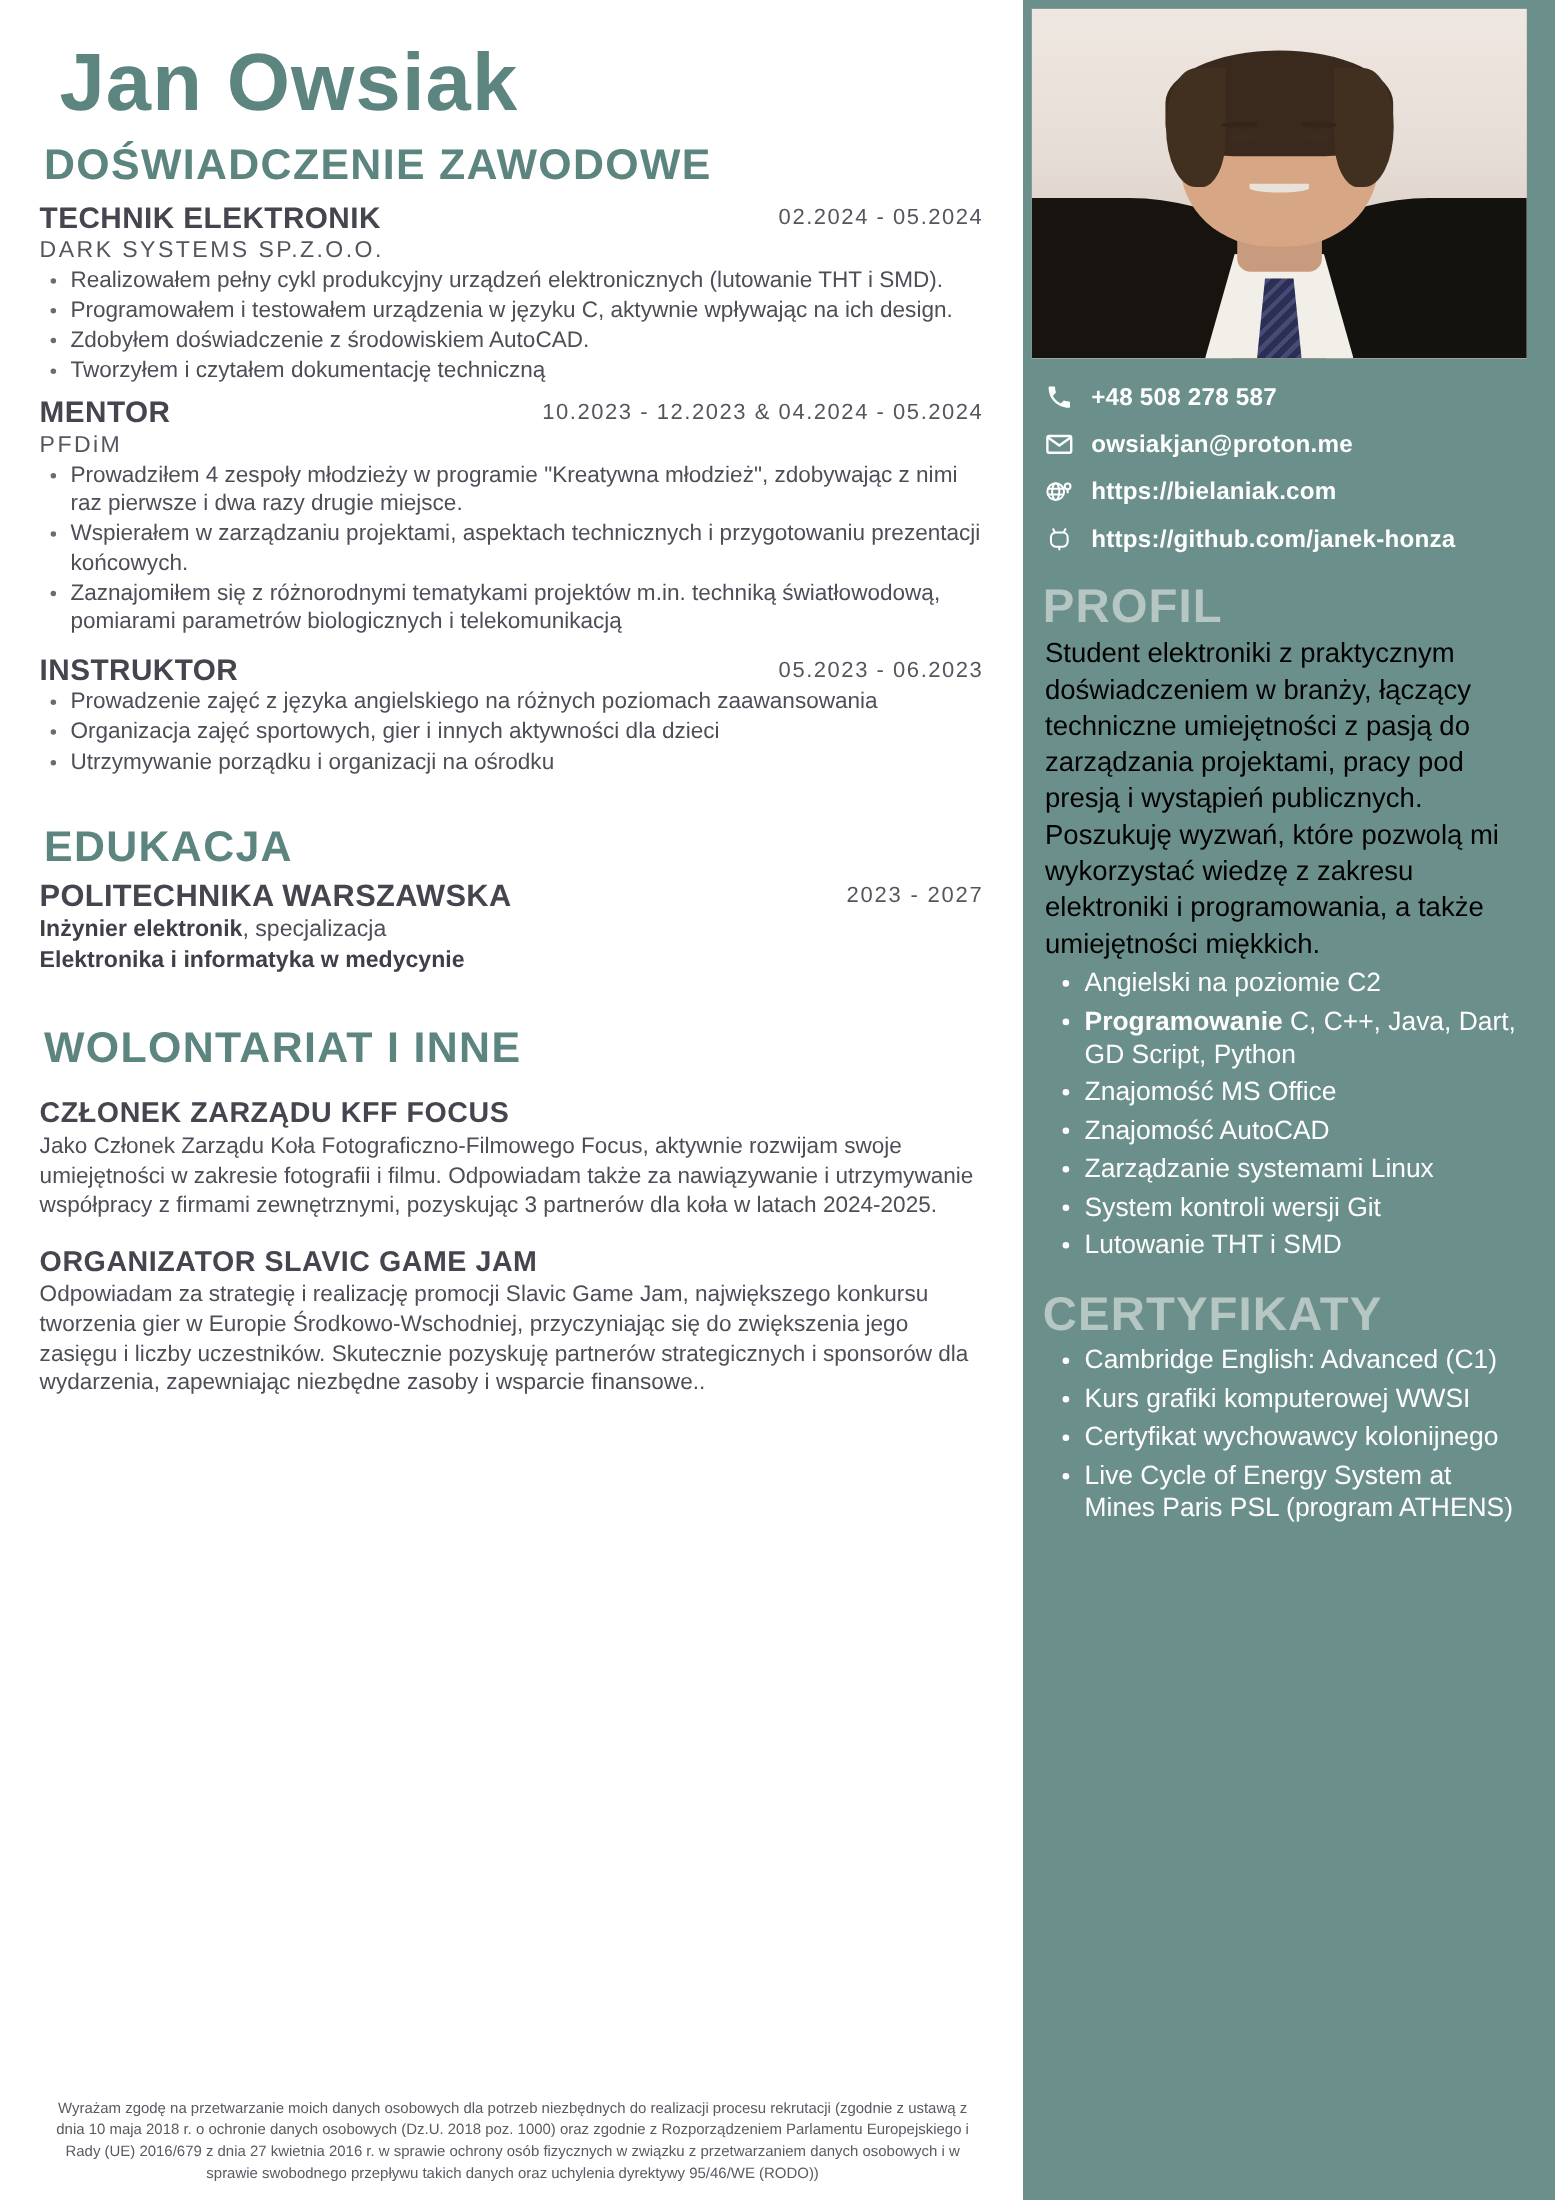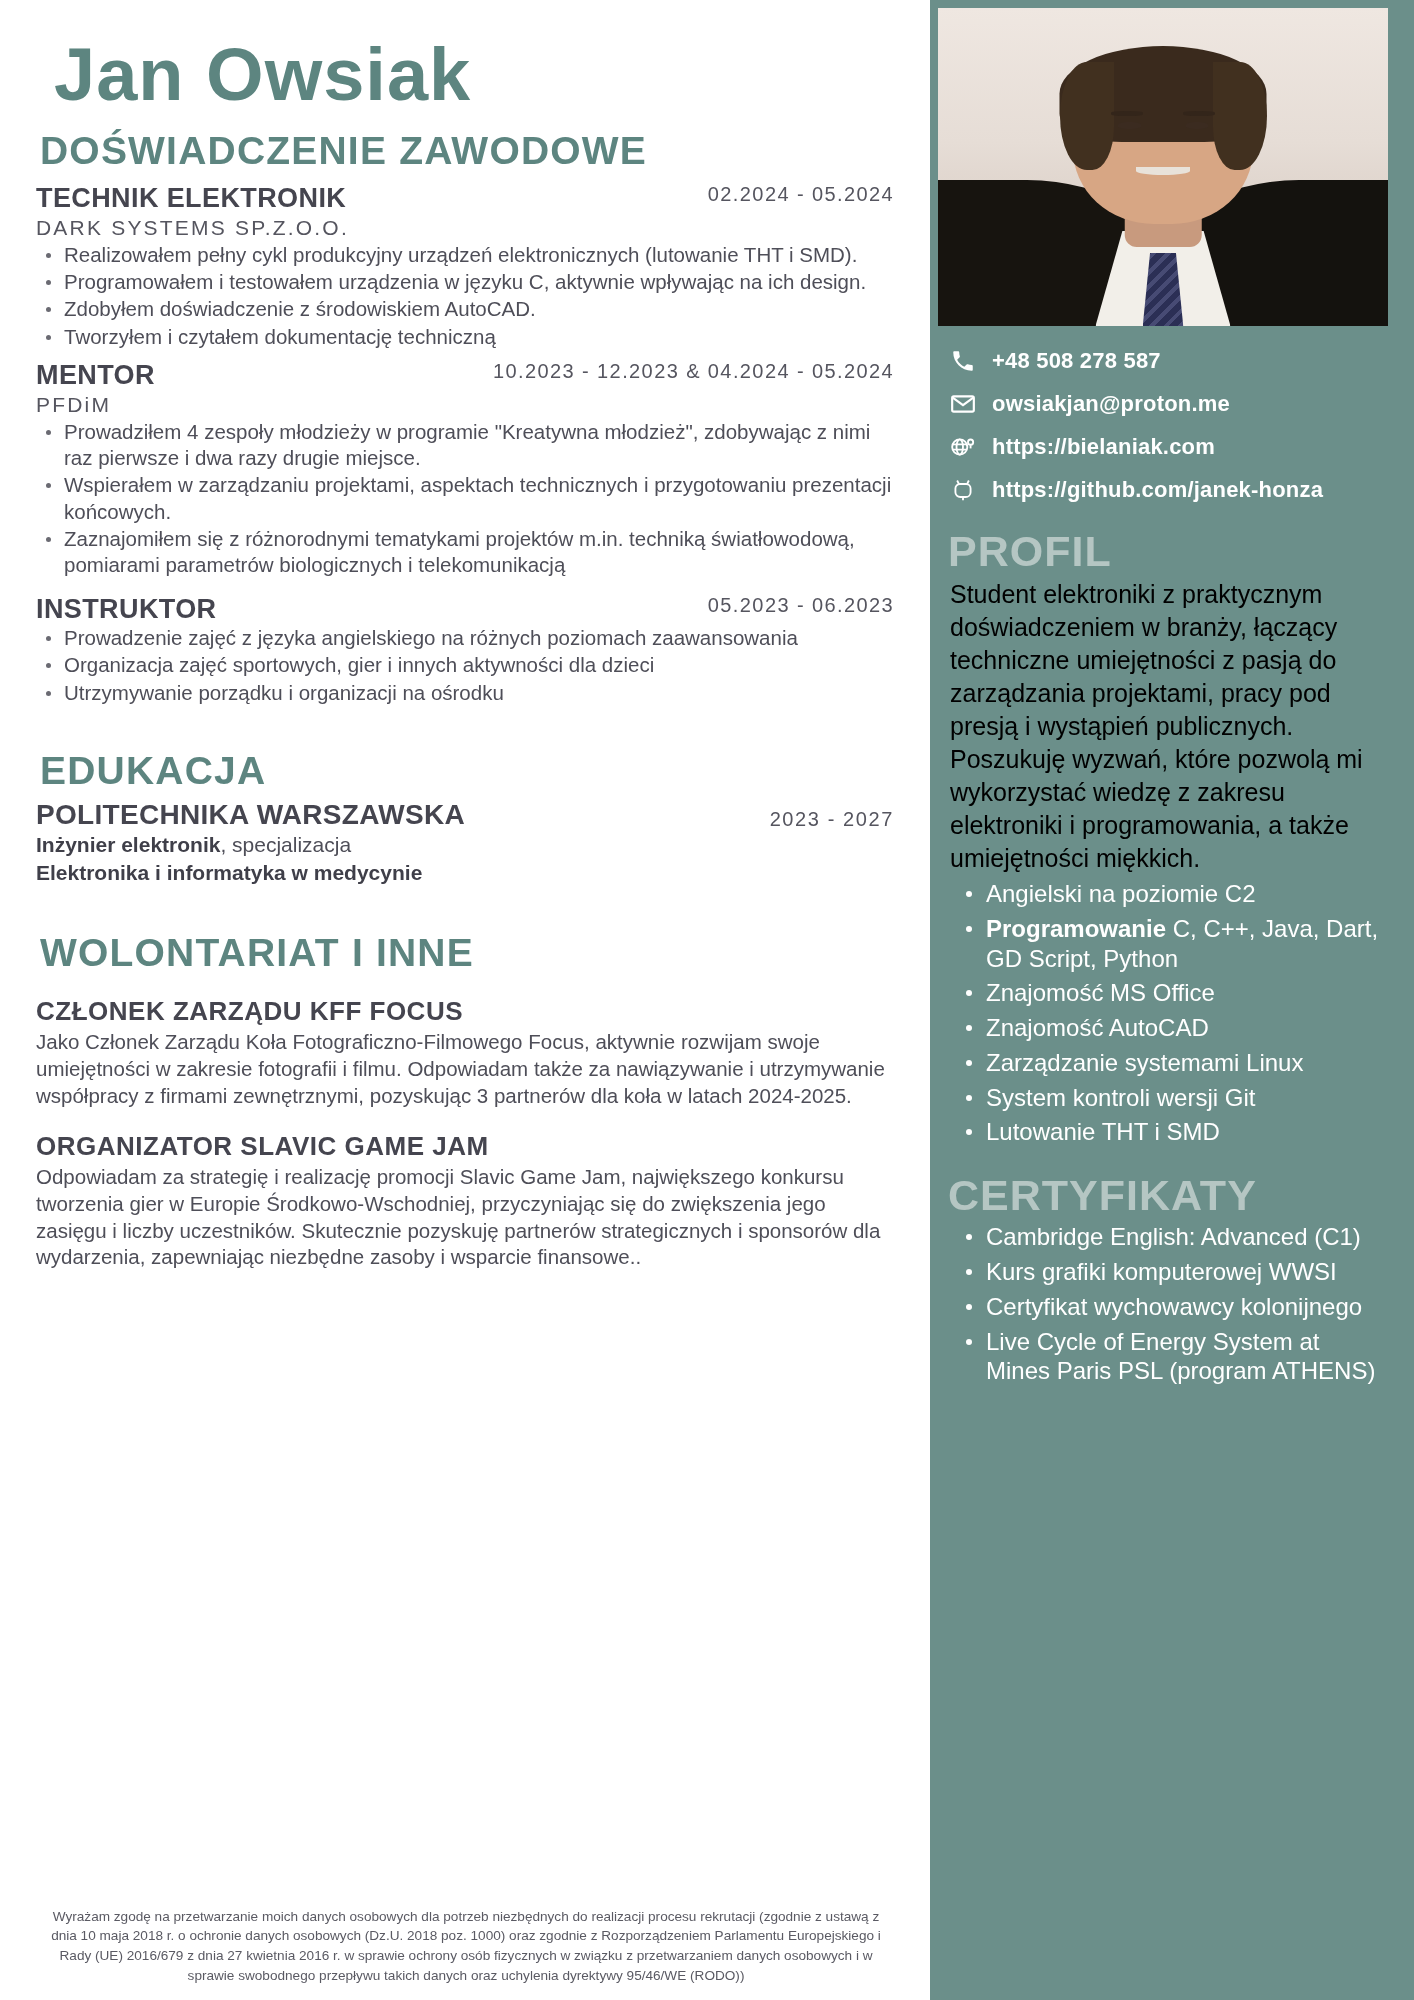--- a/index.html
+++ b/index.html
@@ -34,21 +34,21 @@
     letter-spacing:1.2px;
     margin-top:18px;
     margin-left:4px;
     line-height:1.1;
   }
   .sec-title.spaced { margin-top:44px; }
 
   .job { margin-top:10px; }
   .job-head {
     display:flex;
-    align-items:flex-start;
+    align-items:center;
     justify-content:flex-start;
   }
   .job-title {
     font-size:27px;
     font-weight:bold;
     color:#45454f;
     letter-spacing:0.4px;
     white-space:nowrap;
   }
   .job-date {
@@ -80,21 +80,21 @@
   }
   ul.bullets li::before {
     content:"";
     position:absolute;
     left:10px; top:11px;
     width:5px; height:5px;
     border-radius:50%;
     background:#6a6a72;
   }
 
-  .edu-head { display:flex; align-items:flex-end; margin-top:6px; }
+  .edu-head { display:flex; align-items:center; margin-top:6px; }
   .edu-school {
     font-size:28px; font-weight:bold; color:#45454f; letter-spacing:0.3px;
   }
   .edu-date {
     font-size:20px; color:#55555f; letter-spacing:1.6px; margin-left:auto; padding-left:20px;
   }
   .edu-line { font-size:21px; line-height:1.35; color:#4e4e58; }
   .edu-line b { font-weight:bold; color:#3f3f49; }
 
   .vol-block { margin-top:22px; }

